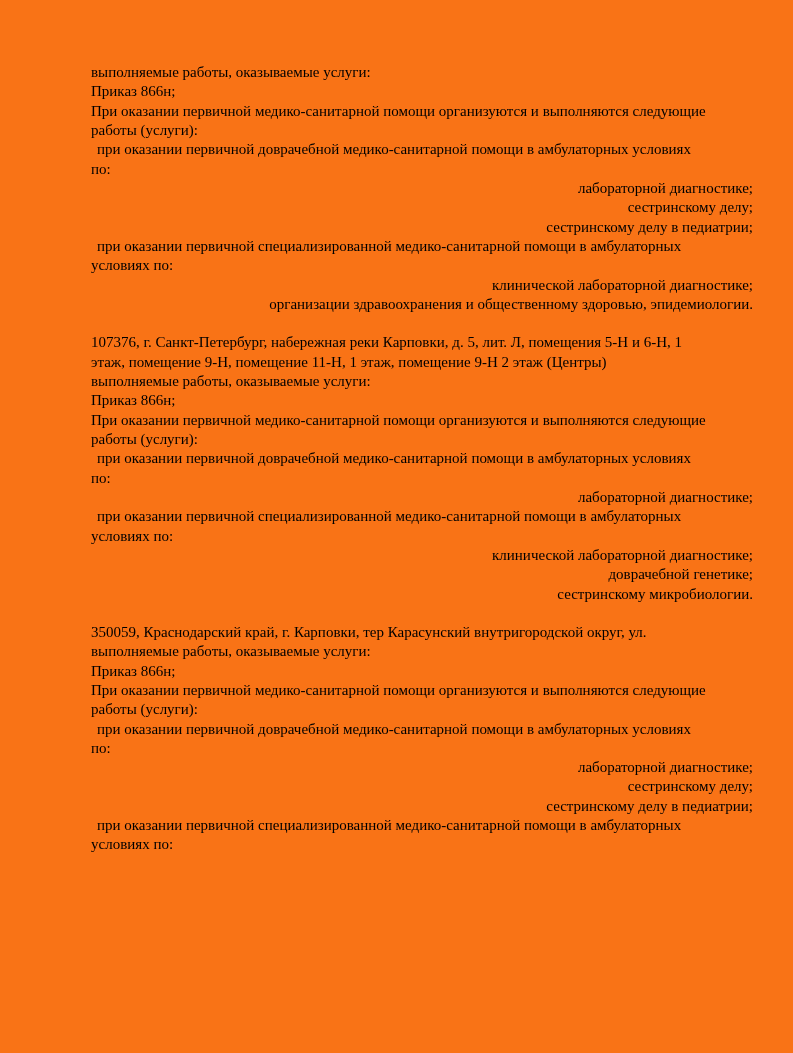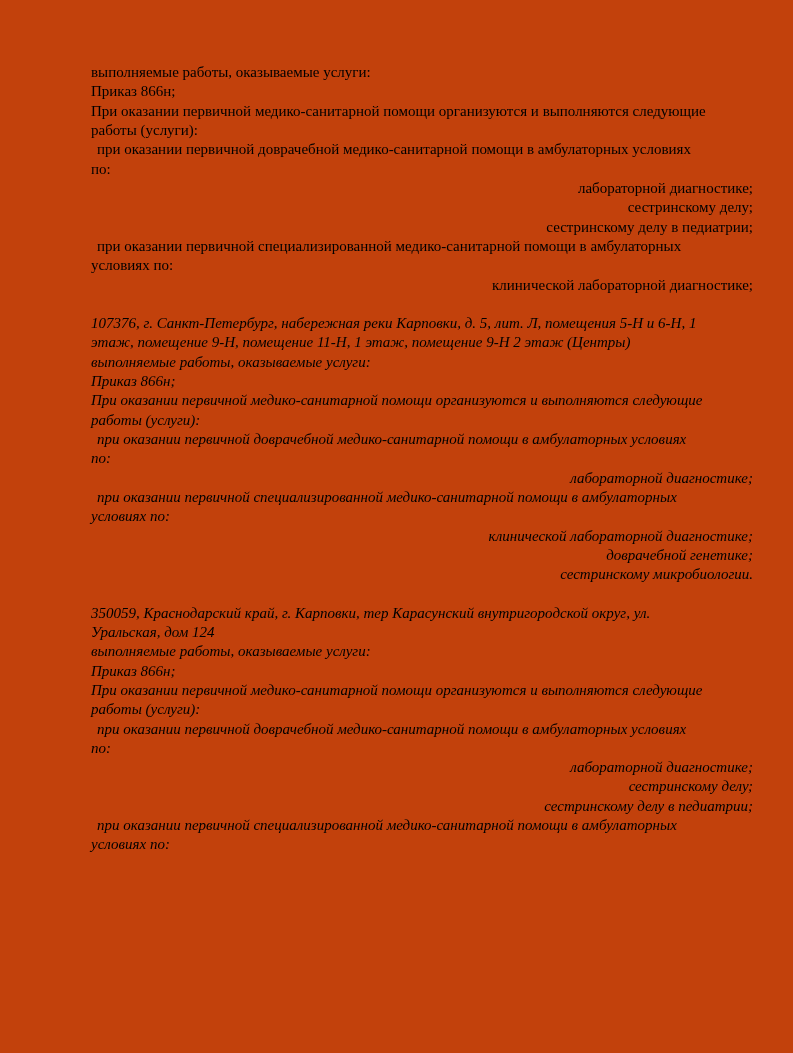--- a/index.html
+++ b/index.html
@@ -10,25 +10,24 @@
   body {
     width: 793px;
     height: 1053px;
     overflow: hidden;
   }
   .page {
     box-sizing: border-box;
     width: 793px;
     height: 1053px;
     padding: 63px 40px 0 91px;
-    background: #c2410c;
+    background: #f97316;
   }
   .doc-block + .doc-block {
     margin-top: 19px;
-    font-style: italic;
   }
   .doc-line {
     font-family: "Liberation Serif", serif;
     font-size: 15px;
     line-height: 19.33px;
     color: #000000;
     white-space: pre;
   }
   .indent-0 { padding-left: 0; }
   .indent-1 { padding-left: 6px; }
@@ -45,40 +44,40 @@
         <div class="doc-line indent-0">При оказании первичной медико-санитарной помощи организуются и выполняются следующие</div>
         <div class="doc-line indent-0">работы (услуги):</div>
         <div class="doc-line indent-1">при оказании первичной доврачебной медико-санитарной помощи в амбулаторных условиях</div>
         <div class="doc-line indent-0">по:</div>
         <div class="doc-line indent-2">лабораторной диагностике;</div>
         <div class="doc-line indent-2">сестринскому делу;</div>
         <div class="doc-line indent-2">сестринскому делу в педиатрии;</div>
         <div class="doc-line indent-1">при оказании первичной специализированной медико-санитарной помощи в амбулаторных</div>
         <div class="doc-line indent-0">условиях по:</div>
         <div class="doc-line indent-2">клинической лабораторной диагностике;</div>
+        <div class="doc-line indent-2">организации здравоохранения и общественному здоровью, эпидемиологии.</div>
       </div>
       <div class="doc-block">
         <div class="doc-line indent-0">107376, г. Санкт-Петербург, набережная реки Карповки, д. 5, лит. Л, помещения 5-Н и 6-Н, 1</div>
         <div class="doc-line indent-0">этаж, помещение 9-Н, помещение 11-Н, 1 этаж, помещение 9-Н 2 этаж (Центры)</div>
         <div class="doc-line indent-0">выполняемые работы, оказываемые услуги:</div>
         <div class="doc-line indent-0">Приказ 866н;</div>
         <div class="doc-line indent-0">При оказании первичной медико-санитарной помощи организуются и выполняются следующие</div>
         <div class="doc-line indent-0">работы (услуги):</div>
         <div class="doc-line indent-1">при оказании первичной доврачебной медико-санитарной помощи в амбулаторных условиях</div>
         <div class="doc-line indent-0">по:</div>
         <div class="doc-line indent-2">лабораторной диагностике;</div>
         <div class="doc-line indent-1">при оказании первичной специализированной медико-санитарной помощи в амбулаторных</div>
         <div class="doc-line indent-0">условиях по:</div>
         <div class="doc-line indent-2">клинической лабораторной диагностике;</div>
         <div class="doc-line indent-2">доврачебной генетике;</div>
         <div class="doc-line indent-2">сестринскому микробиологии.</div>
       </div>
       <div class="doc-block">
         <div class="doc-line indent-0">350059, Краснодарский край, г. Карповки, тер Карасунский внутригородской округ, ул.</div>
-        <div class="doc-line indent-0">Уральская, дом 124</div>
         <div class="doc-line indent-0">выполняемые работы, оказываемые услуги:</div>
         <div class="doc-line indent-0">Приказ 866н;</div>
         <div class="doc-line indent-0">При оказании первичной медико-санитарной помощи организуются и выполняются следующие</div>
         <div class="doc-line indent-0">работы (услуги):</div>
         <div class="doc-line indent-1">при оказании первичной доврачебной медико-санитарной помощи в амбулаторных условиях</div>
         <div class="doc-line indent-0">по:</div>
         <div class="doc-line indent-2">лабораторной диагностике;</div>
         <div class="doc-line indent-2">сестринскому делу;</div>
         <div class="doc-line indent-2">сестринскому делу в педиатрии;</div>
         <div class="doc-line indent-1">при оказании первичной специализированной медико-санитарной помощи в амбулаторных</div>

